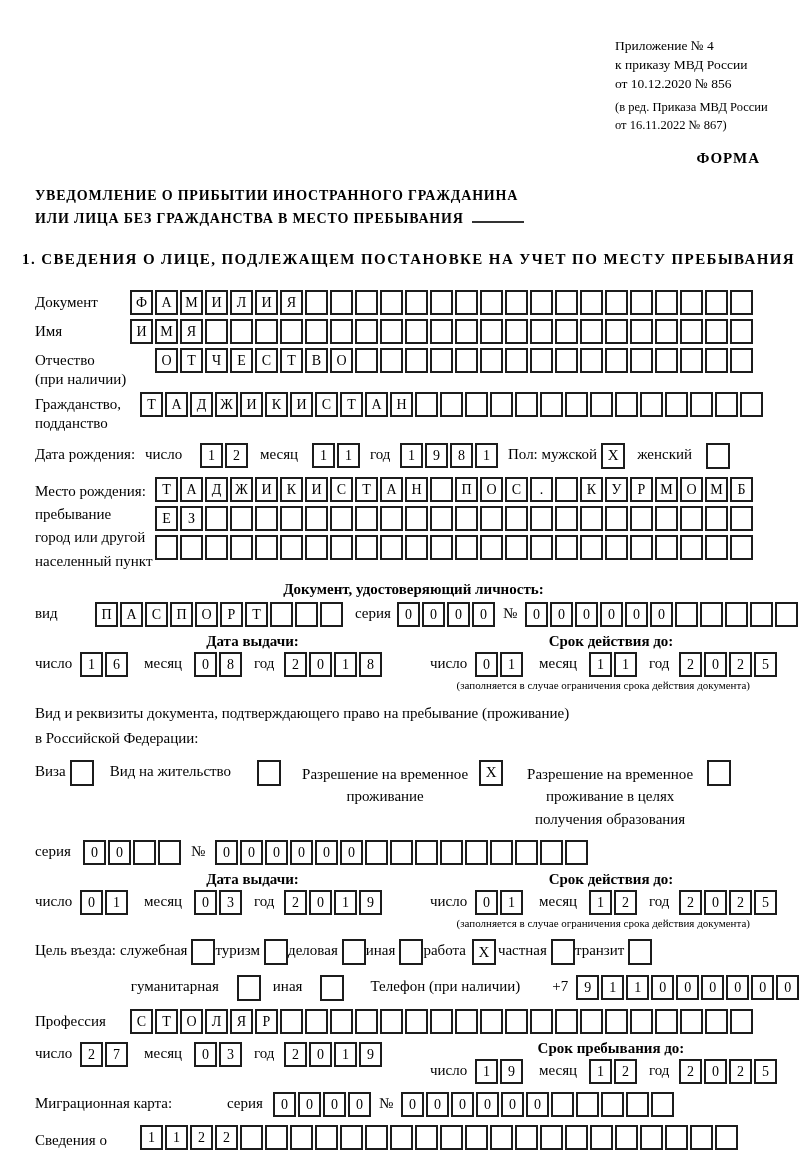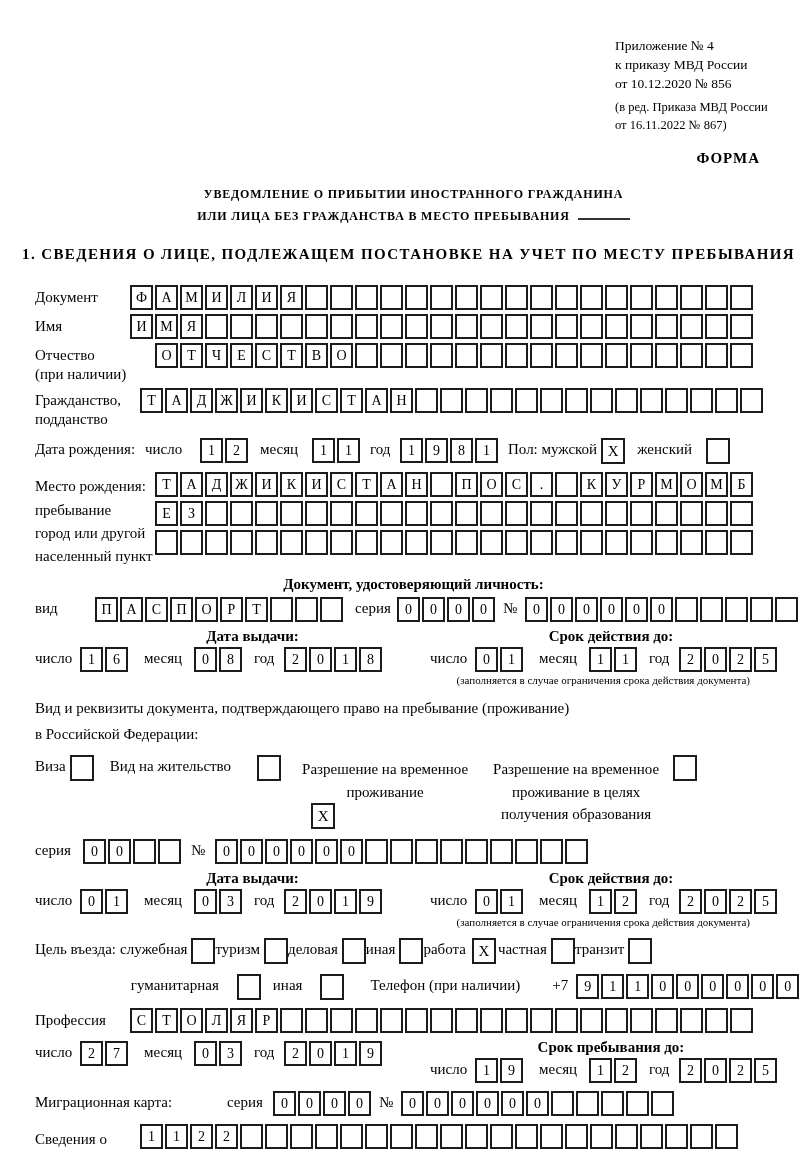--- a/index.html
+++ b/index.html
@@ -5,21 +5,21 @@
   html,body{margin:0;padding:0;background:#fff;}
   .page{
     position:relative;width:800px;height:1163px;background:#fff;box-sizing:border-box;
     padding:36px 8px 0 35px;font-family:"Liberation Serif",serif;color:#000;
     font-size:15px;overflow:hidden;
   }
   
   .appendix{margin-left:580px;width:200px;font-size:13.5px;line-height:19px;}
   .revision{margin-left:580px;width:200px;font-size:12.5px;line-height:18px;margin-top:5px;}
   .form-label{text-align:right;margin:16px 32px 0 0;font-weight:bold;font-size:15px;letter-spacing:1px;}
-  .title{text-align:center;font-weight:bold;font-size:12px;letter-spacing:.8px;margin-top:18px;line-height:1.6;}
+  .title{text-align:left;font-weight:bold;font-size:14px;letter-spacing:.8px;margin-top:18px;line-height:1.6;}
   .title-underline{display:inline-block;width:52px;height:14px;border-bottom:2px solid #333;margin-left:8px;}
   .sec-heading{font-weight:bold;font-size:15px;letter-spacing:1.4px;margin:20px 0 0 -13px;white-space:nowrap;}
   
   .frow{display:flex;align-items:flex-start;margin-top:4px;}
   .flabel{flex:none;width:95px;padding-top:3px;line-height:1.25;}
   .w110{width:110px;} .w120{width:120px;} .w105{width:105px;} .w60{width:60px;} .w160{width:160px;}
   .mt8{margin-top:8px;} .mt10{margin-top:10px;}
   .cells{display:inline-flex;flex:none;}
   .cell{
     flex:none;width:19px;height:21px;border:2px solid #1c1c1c;margin-right:2px;
@@ -415,21 +415,21 @@
 
   <div class="opt-row">
     <div class="opt">
       <span class="opt-lbl">Виза</span>
       <span class="chk" style="margin-left:4px;"></span>
     </div>
     <div class="opt" style="margin-left:16px;">
       <span class="opt-lbl">Вид на жительство</span>
       <span class="chk" style="margin-left:26px;"></span>
     </div>
-    <div class="opt" style="margin-left:20px;flex-direction:column;">
+    <div class="opt" style="margin-left:20px;">
       <span class="opt-lbl opt-lbl-c" style="width:168px;">Разрешение на временное проживание</span>
       <span class="chk" style="margin-left:10px;">X</span>
     </div>
     <div class="opt" style="margin-left:18px;">
       <span class="opt-lbl opt-lbl-c" style="width:178px;">Разрешение на временное проживание в целях получения образования</span>
       <span class="chk" style="margin-left:8px;"></span>
     </div>
   </div>
 
   <div class="frow mt10">

